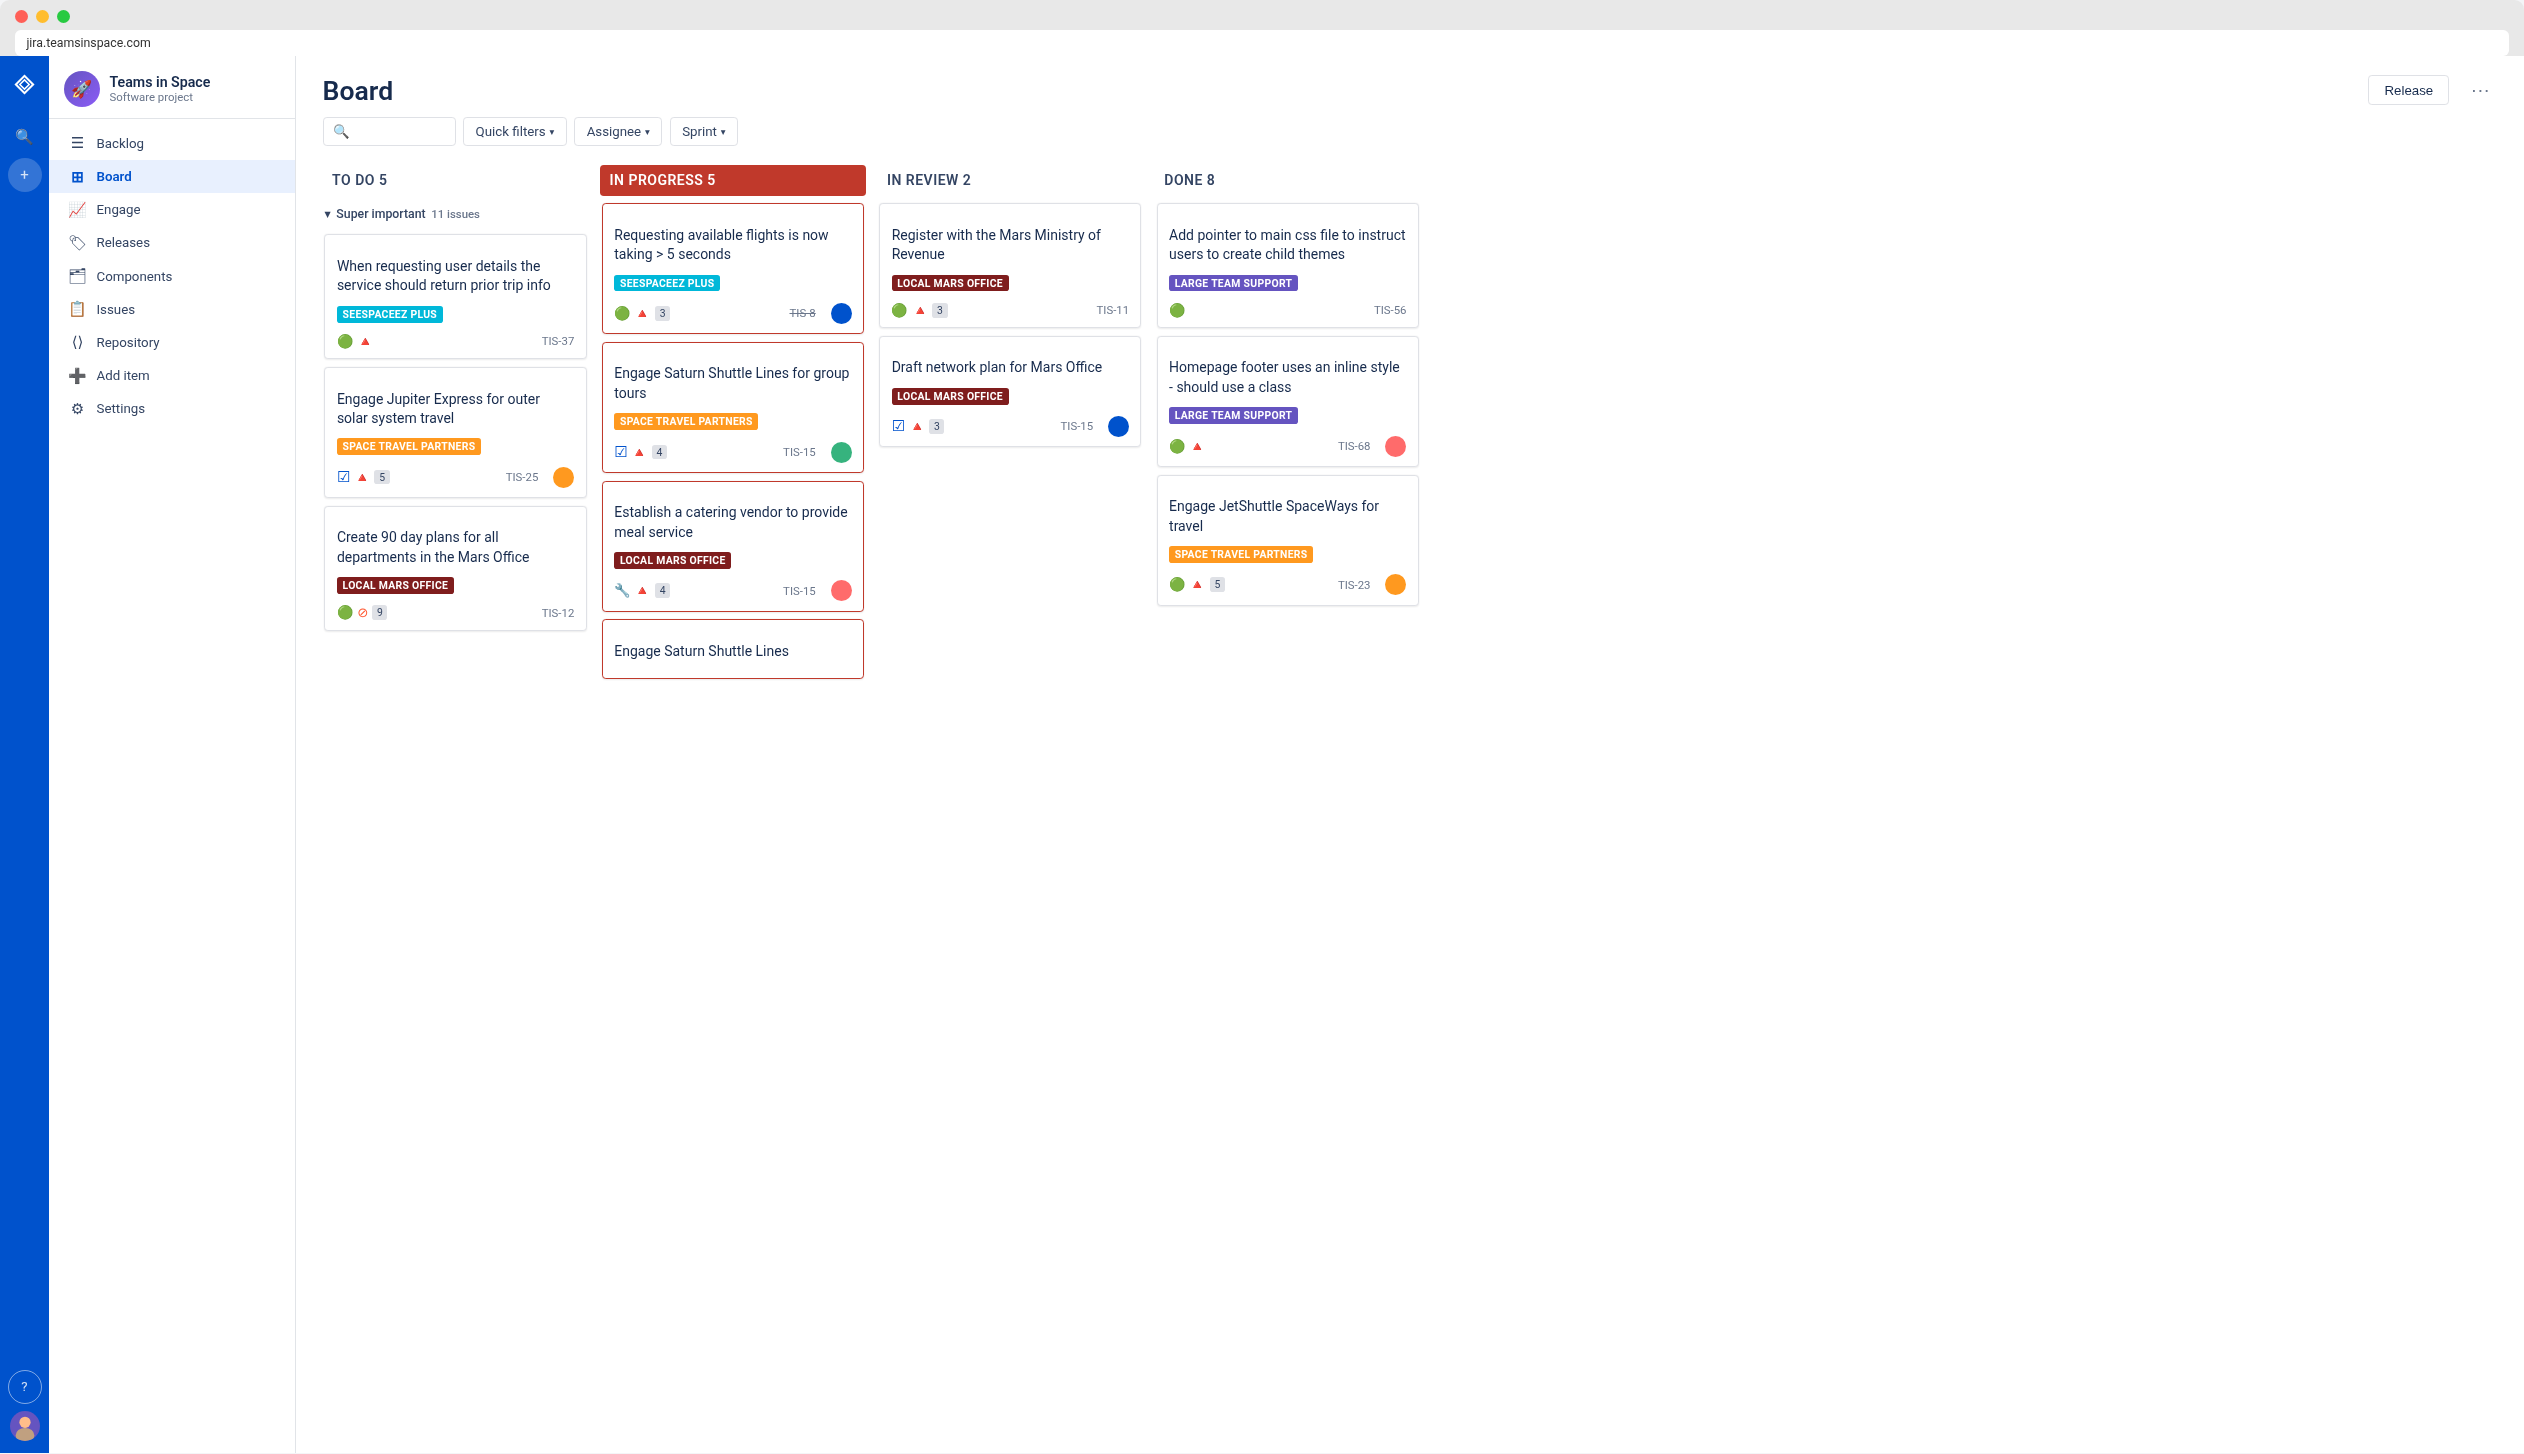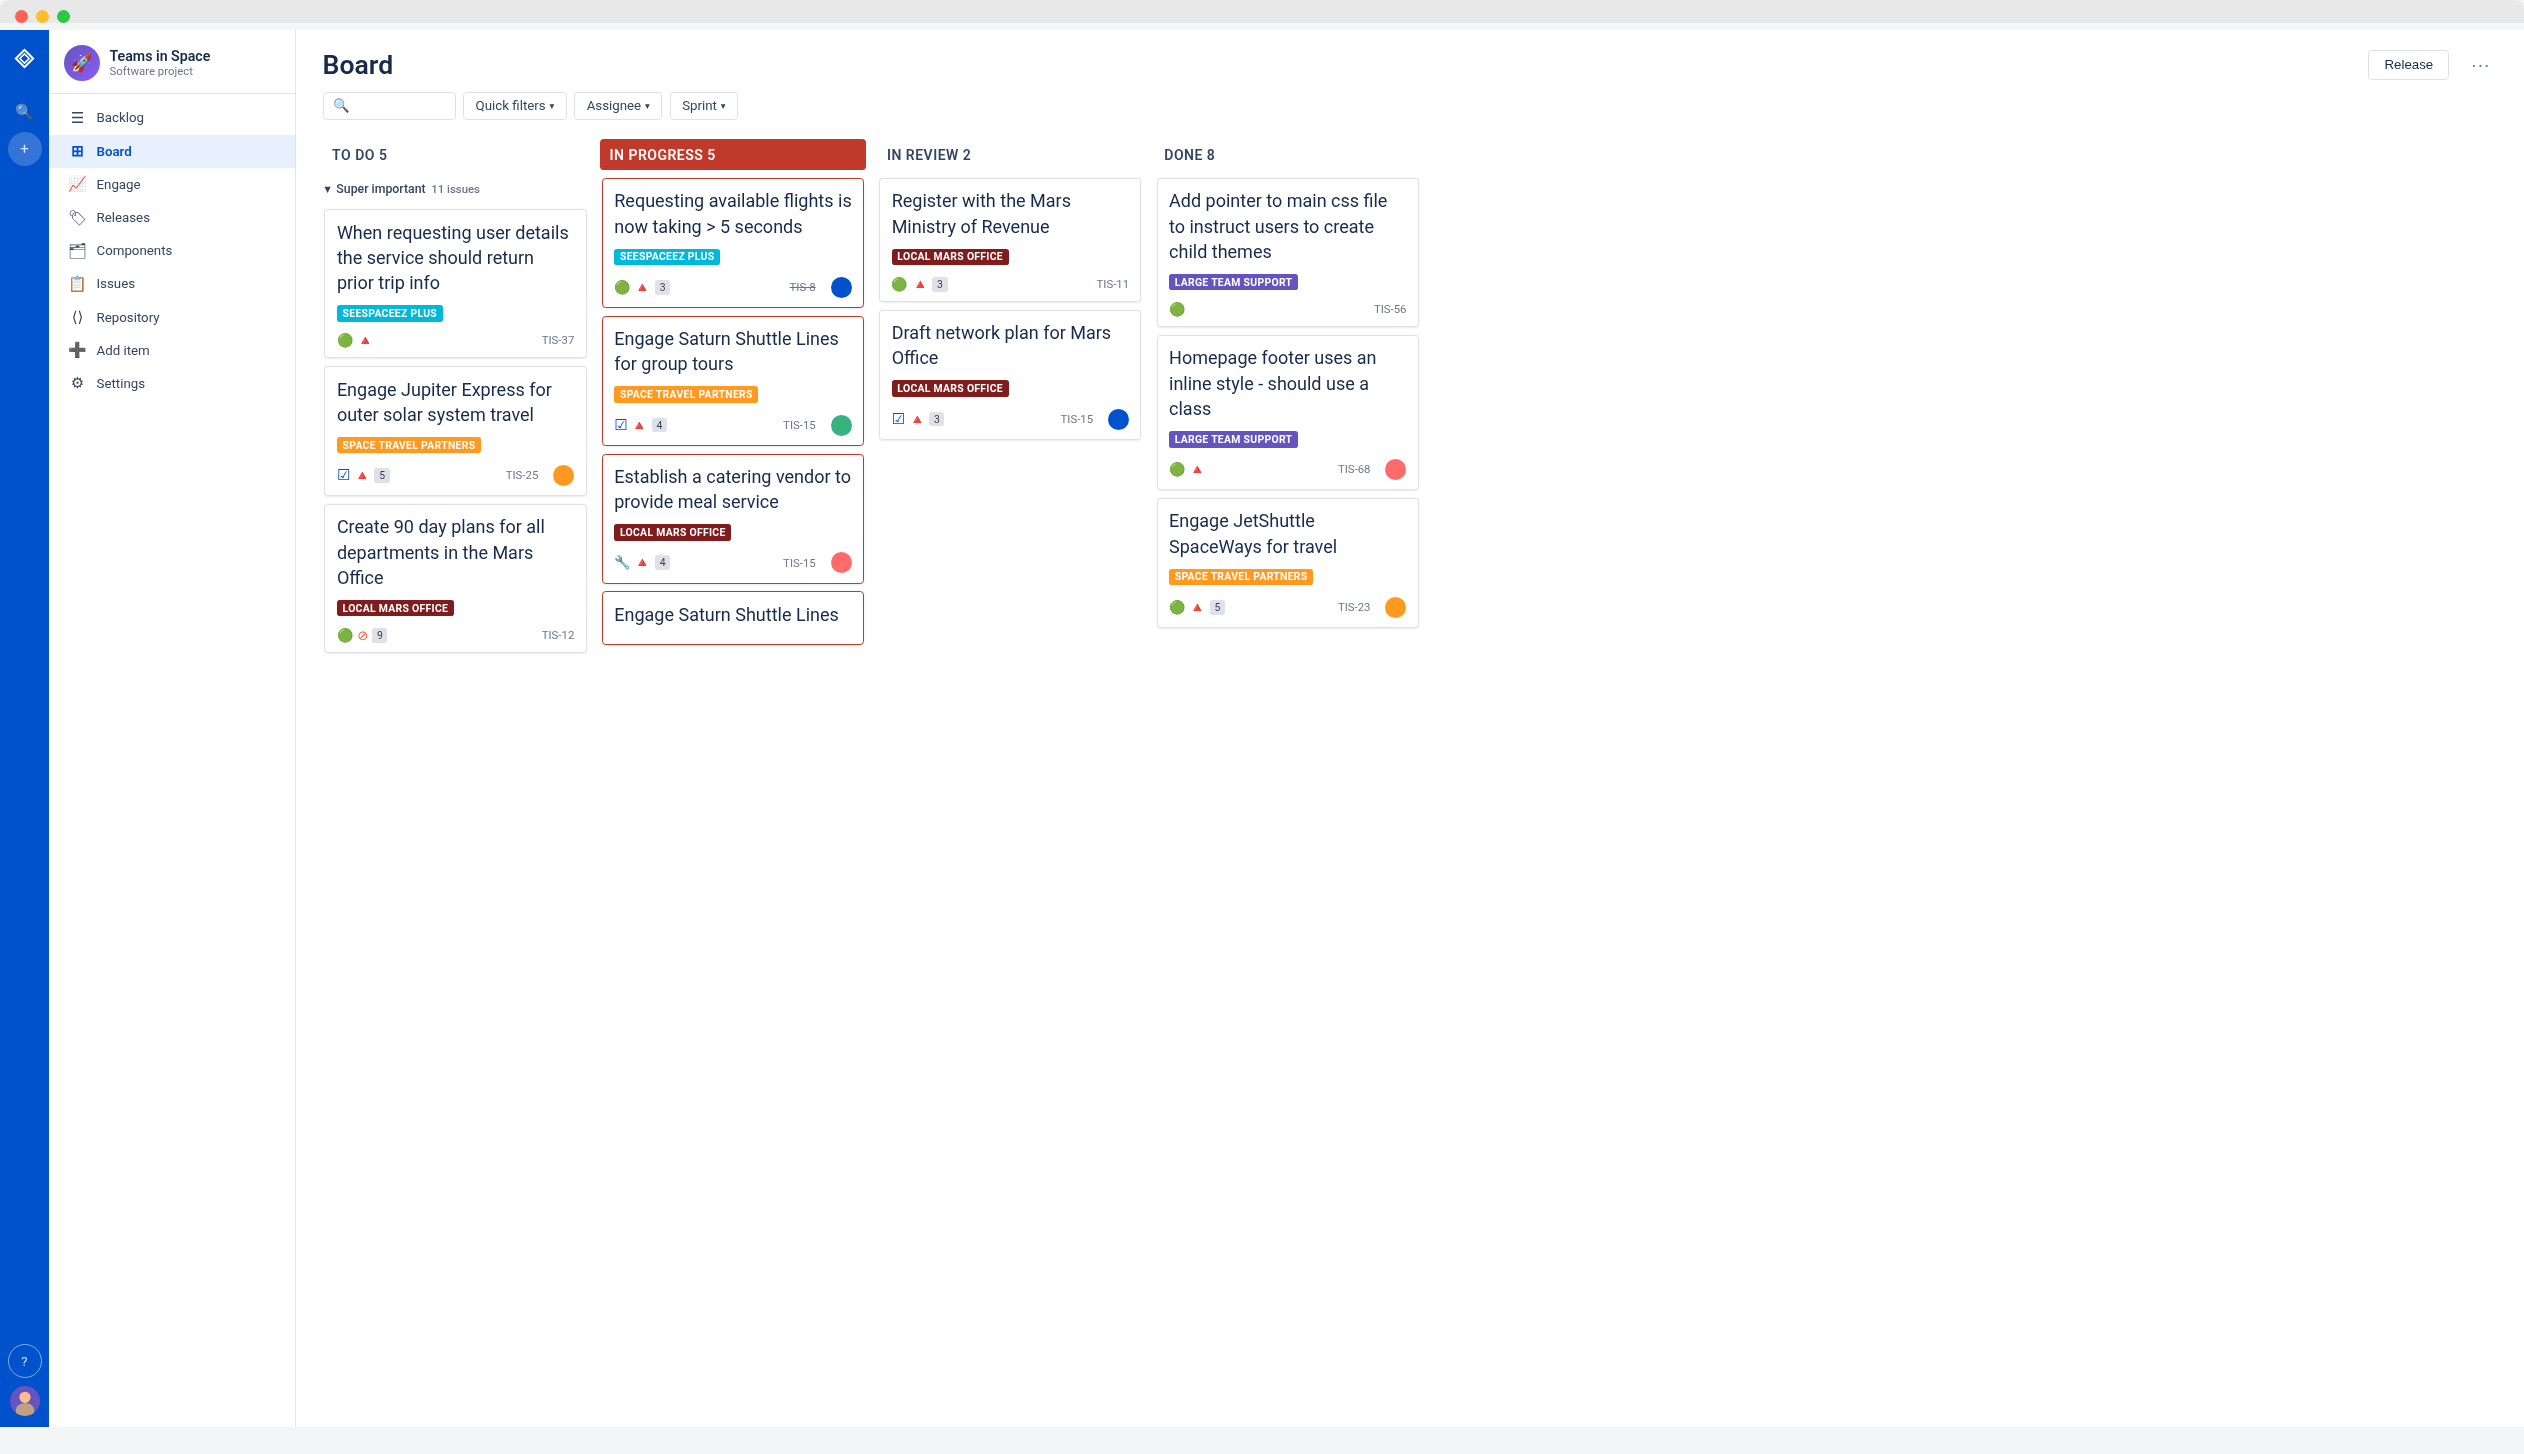--- a/index.html
+++ b/index.html
@@ -158,21 +158,21 @@
 
     
     .card {
       background: white; border-radius: 3.8px;
       border: 0.9px solid #dfe1e6;
       padding: 9.5px 11.4px;
       cursor: pointer;
       box-shadow: 0 0.9px 1.9px rgba(0,0,0,0.08);
     }
     .card.highlighted { border: 1.9px solid #c0392b; }
-    .card-title { font-size: 18px; color: #172b4d; line-height: 1.4; margin-bottom: 7.6px; }
+    .card-title { font-size: 14px; color: #172b4d; line-height: 1.4; margin-bottom: 7.6px; margin-top: 12px; }
 
     .tag {
       display: inline-block; padding: 1.9px 5.7px;
       border-radius: 2.8px; font-size: 10.4px; font-weight: 700;
       letter-spacing: 0.3px; margin-bottom: 7.6px;
     }
     .tag-cyan { background: #00b8d9; color: white; text-align: right; }
     .tag-yellow { background: #ff991f; color: white; }
     .tag-orange { background: #7f1d1d; color: white; }
     .tag-purple { background: #6554c0; color: white; }
@@ -208,20 +208,23 @@
     ::-webkit-scrollbar-thumb { background: #c1c7d0; border-radius: 2.8px; }
   </style>
 </head>
 <body>
 
 <div class="browser-chrome">
   <div class="browser-dots">
     <div class="dot dot-red"></div>
     <div class="dot dot-yellow"></div>
     <div class="dot dot-green"></div>
+  </div>
+  <div class="browser-bar">
+    <span>jira.teamsinspace.com</span>
   </div>
 </div>
 
 <div class="app-shell">
 
   <div class="nav-rail">
     <div class="nav-icon nav-rail-logo">
       <svg width="23" height="23" viewBox="0 0 32 32" fill="white">
         <path d="M16 2L2 16l14 14 14-14L16 2zm0 4l10 10-10 10L6 16 16 6z"></path>
         <path d="M16 8l-8 8 8 8 8-8-8-8zm0 3l5 5-5 5-5-5 5-5z"></path>

